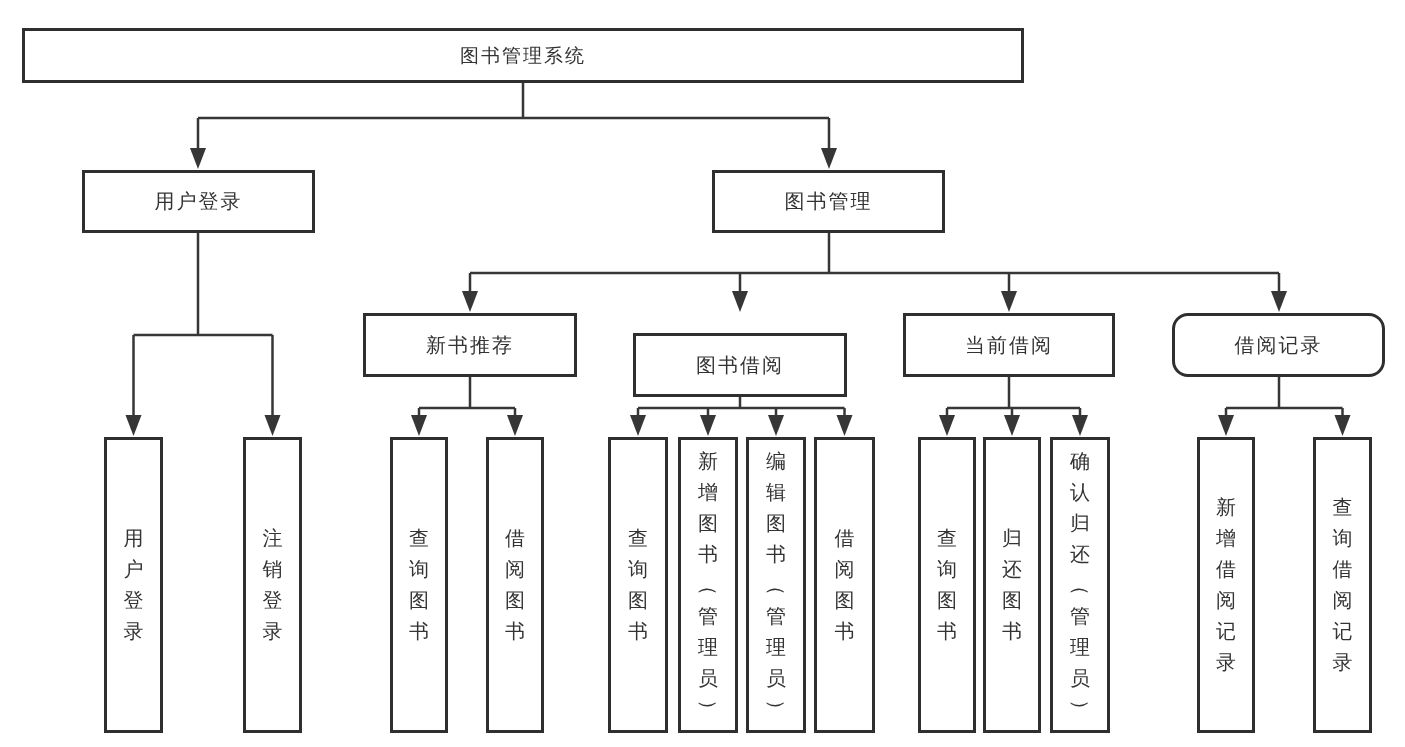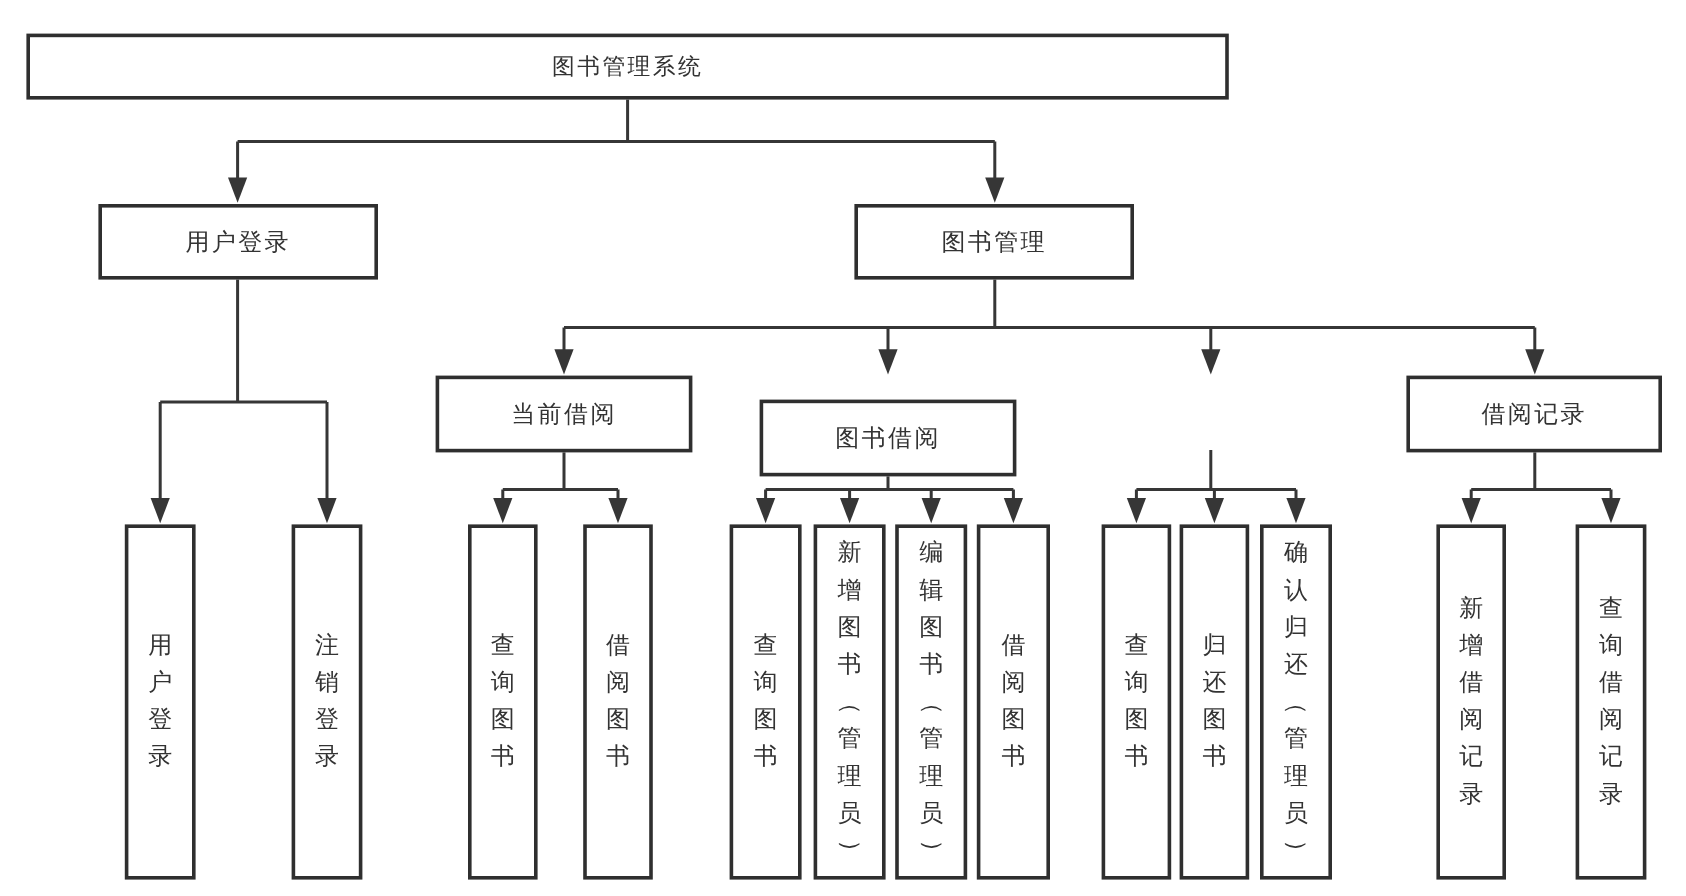--- a/index.html
+++ b/index.html
@@ -58,23 +58,24 @@
       <polygon points="1218,415 1234,415 1226,436"></polygon>
       <polygon points="1334.5,415 1350.5,415 1342.5,436"></polygon>
     </g>
   </svg>
 
   <div class="node h root-box" style="left:22px; top:13px; width:1002px; height:55px;margin-top:15px;">图书管理系统</div>
 
   <div class="node h" style="left:82px; top:170px; width:233px; height:63px;">用户登录</div>
   <div class="node h" style="left:712px; top:170px; width:233px; height:63px;">图书管理</div>
 
-  <div class="node h" style="left:363px; top:313px; width:214px; height:64px;">当前借阅</div>
+  <div class="node h" style="left:363px; top:313px; width:214px; height:64px;">新书推荐</div>
   <div class="node h" style="left:633px; top:313px; width:214px; height:64px;margin-top:20px;">图书借阅</div>
-  <div class="node h" style="left:1172px; top:313px; width:213px; height:64px;">借阅记录</div>
+  <div class="node h" style="left:903px; top:313px; width:212px; height:64px;">当前借阅</div>
+  <div class="node h" style="left:1172px; top:313px; width:213px; height:64px;border-radius:16px;">借阅记录</div>
 
   <div class="node v" style="left:104px; top:437px; width:59px; height:296px;">
       <span>用</span>
       <span>户</span>
       <span>登</span>
       <span>录</span>
     </div>
   <div class="node v" style="left:243px; top:437px; width:59px; height:296px;">
       <span>注</span>
       <span>销</span>

